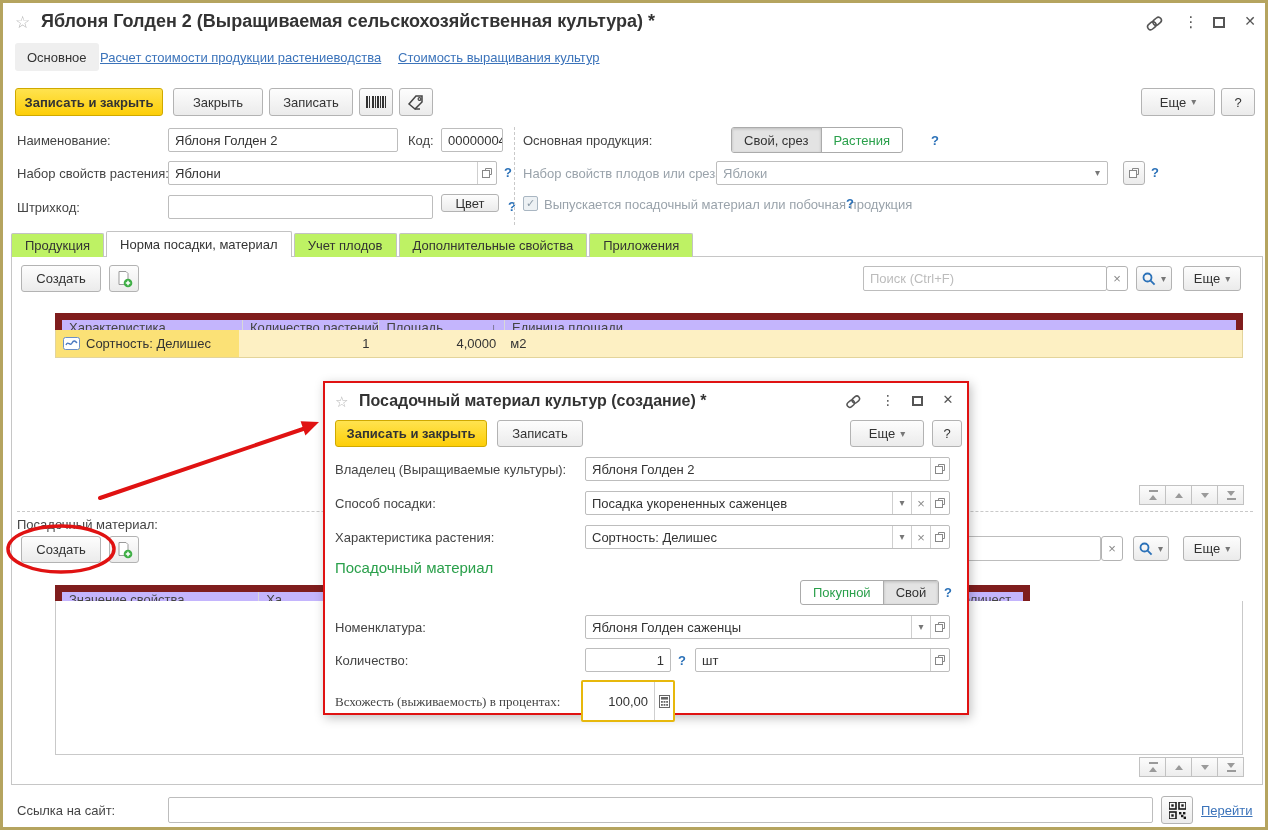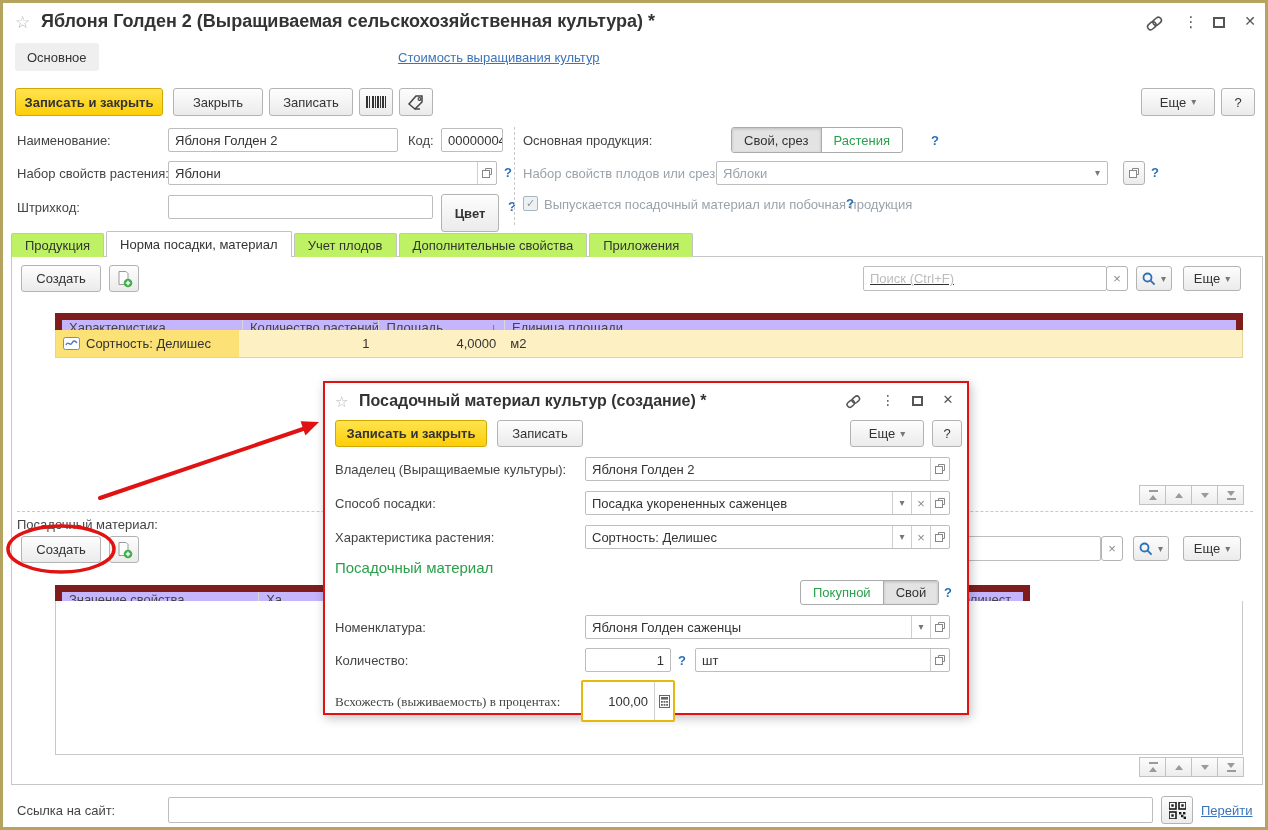--- a/index.html
+++ b/index.html
@@ -15,21 +15,21 @@
          border:1px solid #b3b3b3; border-radius:3px; background:linear-gradient(#fdfdfd,#ebebeb);
          color:#333; cursor:pointer; white-space:nowrap; }
   .btn.primary { background:linear-gradient(#ffe34f,#fdce08); border-color:#cfa900; font-weight:bold; }
   .chev { font-size:10px; color:#777; line-height:1; }
   .fld { position:absolute; display:flex; align-items:stretch; background:#fff; border:1px solid #bdbdbd; border-radius:2px; height:24px; }
   .fld .val { flex:1; display:flex; align-items:center; padding:0 6px; overflow:hidden; white-space:nowrap; }
   .fld .val.right { justify-content:flex-end; }
   .fld .val.dis { color:#9aa3ab; }
   .fld .seg { width:19px; display:flex; align-items:center; justify-content:center; border-left:1px solid #cfcfcf; color:#8a8a8a; cursor:pointer; }
   .fld.focus { border:2px solid #e7b80c; border-radius:2px; }
-  input.raw { position:absolute; border:1px solid #bdbdbd; border-radius:2px; padding:0 6px; font:13px "Liberation Sans","DejaVu Sans",sans-serif; color:#333;text-decoration:underline; }
+  input.raw { position:absolute; border:1px solid #bdbdbd; border-radius:2px; padding:0 6px; font:13px "Liberation Sans","DejaVu Sans",sans-serif; color:#333; }
   input.raw::placeholder { color:#bcbcbc; }
   .toggle { position:absolute; display:flex; height:26px; border:1px solid #ababab; border-radius:3px; overflow:hidden; background:#fff; }
   .toggle .opt { display:flex; align-items:center; justify-content:center; padding:0 12px; cursor:pointer; }
   .toggle .opt + .opt { border-left:1px solid #ababab; }
   .toggle .pressed { background:#e3e3e3; box-shadow:inset 0 1px 3px rgba(0,0,0,.18); }
   .toggle .green { color:#2aa04b; }
   .dash-h { position:absolute; border-top:1px dashed #c9c9c9; }
   .dash-v { position:absolute; border-left:1px dashed #c9c9c9; }
   .tabs { position:absolute; left:8px; top:228px; display:flex; align-items:flex-end; z-index:2; }
   .tab { height:24px; display:flex; align-items:center; padding:0 13px; margin-right:2px; background:#bef264;
@@ -78,20 +78,21 @@
   </span>
   <span class="wictl" style="left:1180px;top:8px;width:16px;height:22px;font-size:15px;color:#555;">⋮</span>
   <span class="wictl" style="left:1208px;top:11px;width:16px;height:16px;">
       <span class="sq"></span>
     </span>
   <span class="wictl" style="left:1238px;top:8px;width:18px;height:20px;font-size:14px;color:#555;">✕</span>
 
   <div class="chip" style="left:12px;top:40px;">
       <span>Основное</span>
     </div>
+  <span class="link" style="left:97px;top:47px;">Расчет стоимости продукции растениеводства</span>
   <span class="link" style="left:395px;top:47px;">Стоимость выращивания культур</span>
 
   <div class="btn primary" style="left:12px;top:85px;width:148px;height:28px;">
       <span>Записать и закрыть</span>
     </div>
   <div class="btn" style="left:170px;top:85px;width:90px;height:28px;">
       <span>Закрыть</span>
     </div>
   <div class="btn" style="left:266px;top:85px;width:84px;height:28px;">
       <span>Записать</span>
@@ -141,21 +142,21 @@
         <svg width="12" height="12" viewBox="0 0 12 12">
           <rect x="1.5" y="3.5" width="7" height="7" fill="#fff" stroke="#888"></rect>
           <path d="M4.5,3.5 V1.5 H10.5 V7.5 H8.5" fill="none" stroke="#888"></path>
         </svg>
       </span>
   </div>
   <span class="qm" style="left:501px;top:162px;">?</span>
 
   <span class="lbl" style="left:14px;top:197px;">Штрихкод:</span>
   <input class="raw" style="left: 165px; top: 192px; width: 265px; height: 24px;">
-  <div class="btn" style="left:438px;top:191px;width:58px;height:38px;font-weight:bold;">
+  <div class="btn" style="left:438px;top:191px;width:58px;height:18px;">
       <span>Цвет</span>
     </div>
   <span class="qm" style="left:505px;top:196px;">?</span>
 
   <div class="dash-v" style="left:511px;top:124px;height:98px;"></div>
 
   <span class="lbl" style="left:520px;top:130px;">Основная продукция:</span>
   <div class="toggle" style="left:728px;top:124px;">
     <span class="opt pressed">Свой, срез</span>
     <span class="opt green">Растения</span>

